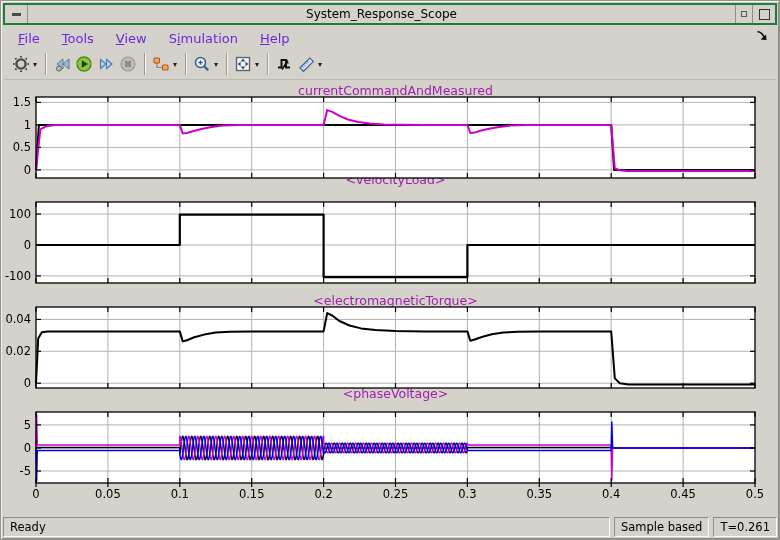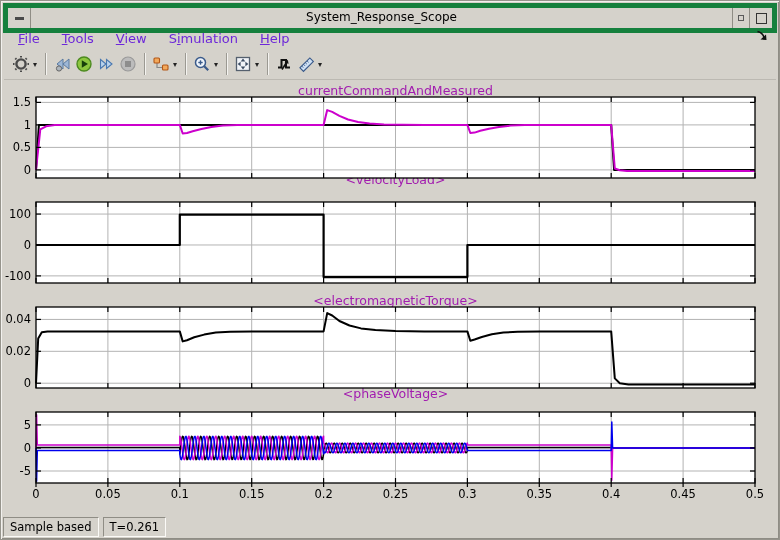--- a/index.html
+++ b/index.html
@@ -5,22 +5,22 @@
   html,body{margin:0;padding:0;}
   body{
     width:780px;height:540px;position:relative;overflow:hidden;
     background:#d5d2cb;
     font-family:"DejaVu Sans","Liberation Sans",sans-serif;
     -webkit-font-smoothing:none;
   }
   .outer-frame{position:absolute;inset:0;border:1px solid #96948c;
     box-shadow:inset 1px 1px 0 #f2f1ee, inset -1px -1px 0 #8f8d85;pointer-events:none;}
   
-  .title-bar{position:absolute;left:3px;right:3px;top:3px;height:30px;
-    background:#d5d2cb;border:5px solid #15803d;display:flex;align-items:stretch;box-sizing:border-box;}
+  .title-bar{position:absolute;left:3px;right:3px;top:3px;height:22px;
+    background:#d5d2cb;border:2px solid #15803d;display:flex;align-items:stretch;box-sizing:border-box;}
   .tb-btn{display:flex;align-items:center;justify-content:center;}
   .tb-btn.left{width:22px;border-right:1px solid #8f8d85;}
   .tb-btn.r1{width:16px;border-left:1px solid #8f8d85;}
   .tb-btn.r2{width:22px;border-left:1px solid #8f8d85;}
   .dash-glyph{width:9px;height:3px;background:#4a4a4a;}
   .dot-glyph{width:4px;height:4px;border:1px solid #5a5a5a;}
   .sq-glyph{width:9px;height:9px;border:1px solid #333;}
   .win-title{flex:1;text-align:center;font-size:12px;line-height:19px;color:#000;}
   
   .menu-bar{position:absolute;left:4px;right:4px;top:27px;height:22px;display:flex;align-items:center;padding-left:8px;}
@@ -397,15 +397,16 @@
       <line x1="611.2" y1="401" x2="611.2" y2="405" stroke="#000000" stroke-width="1.2"></line>
       <text x="611.2" y="416" text-anchor="middle" font-size="11.5" fill="#000000">0.4</text>
       <line x1="683.1" y1="401" x2="683.1" y2="405" stroke="#000000" stroke-width="1.2"></line>
       <text x="683.1" y="416" text-anchor="middle" font-size="11.5" fill="#000000">0.45</text>
       <line x1="755" y1="401" x2="755" y2="405" stroke="#000000" stroke-width="1.2"></line>
       <text x="755" y="416" text-anchor="middle" font-size="11.5" fill="#000000">0.5</text>
     </g>
   </svg>
 
 <div class="status-bar">
+  <div class="panel ready">Ready</div>
   <div class="panel">Sample based</div>
   <div class="panel time">T=0.261</div>
 </div>
 
 </body></html>

